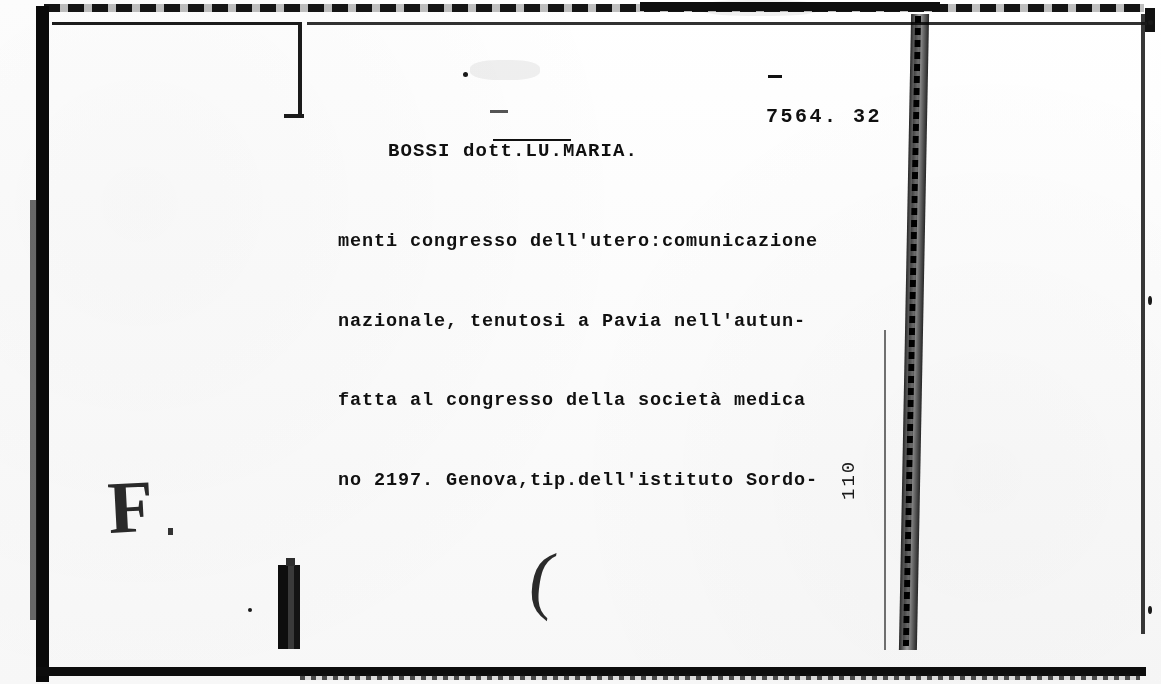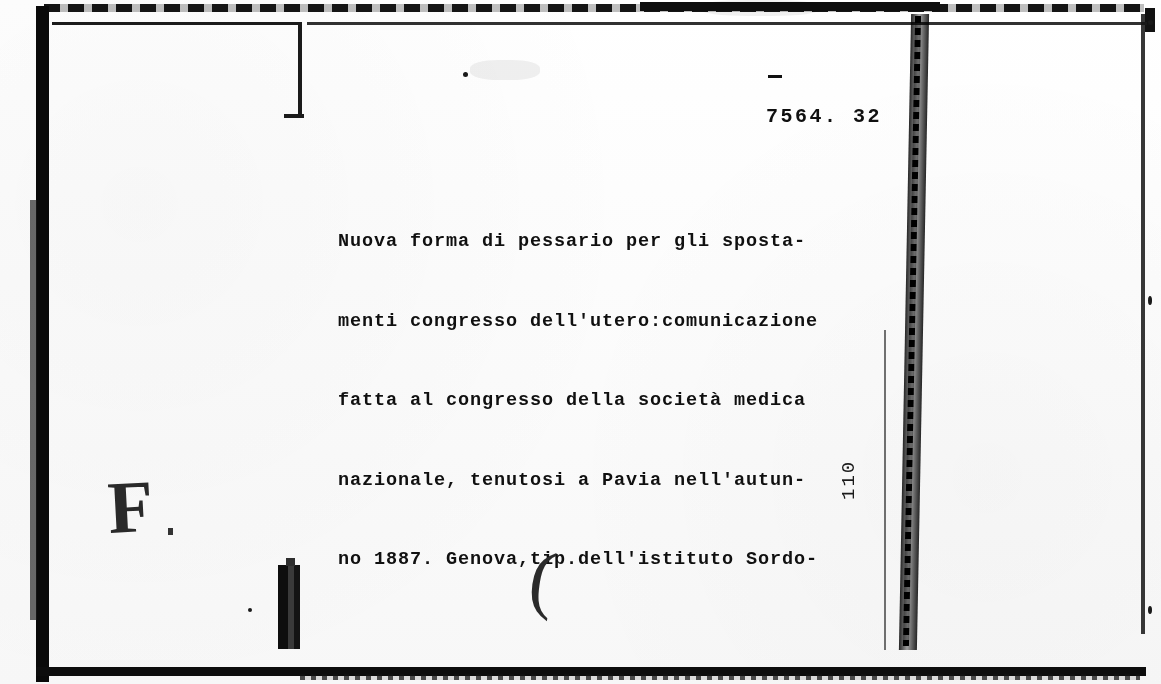--- a/index.html
+++ b/index.html
@@ -319,27 +319,31 @@
   <div class="speck right-speck-2"></div>
 
   <div class="smudge" style="left:470px; top:60px; width:70px; height:20px;"></div>
   <div class="smudge" style="left:700px; top:0px; width:120px; height:16px;"></div>
 
   <div class="typed call-number">
     <span>7564. 32</span>
     <span class="strike"></span>
   </div>
 
+  <div class="typed author">
+    <span>BOSSI dott.LU.MARIA.</span>
+    <span class="underline"></span>
+    <span class="overdot"></span>
+  </div>
 
   <div class="typed body-block">
-    <span class="line">Nuova forma di pessario per gli sposta-</span>
     <span class="line">menti congresso dell'utero:comunicazione</span>
+    <span class="line">nazionale, tenutosi a Pavia nell'autun-</span>
     <span class="line">fatta al congresso della società medica</span>
-    <span class="line">nazionale, tenutosi a Pavia nell'autun-</span>
-    <span class="line">no 1887. Genova,tip.dell'istituto Sordo-</span>
+    <span class="line">no 2197. Genova,tip.dell'istituto Sordo-</span>
   </div>
 
   <div class="mark-f">F</div>
   <div class="mark-f-dot"></div>
   <div class="mark-bar"></div>
   <div class="mark-bar-tick"></div>
   <div class="mark-paren">(</div>
   <div class="mark-110">110</div>
 
   <div class="speck tiny-dot-a"></div>

